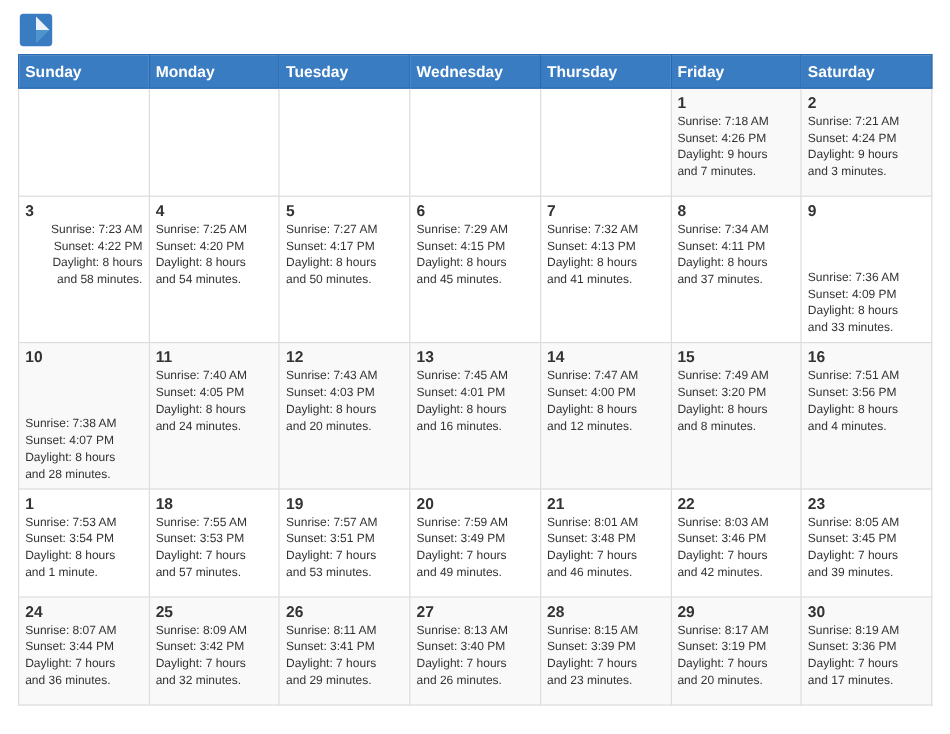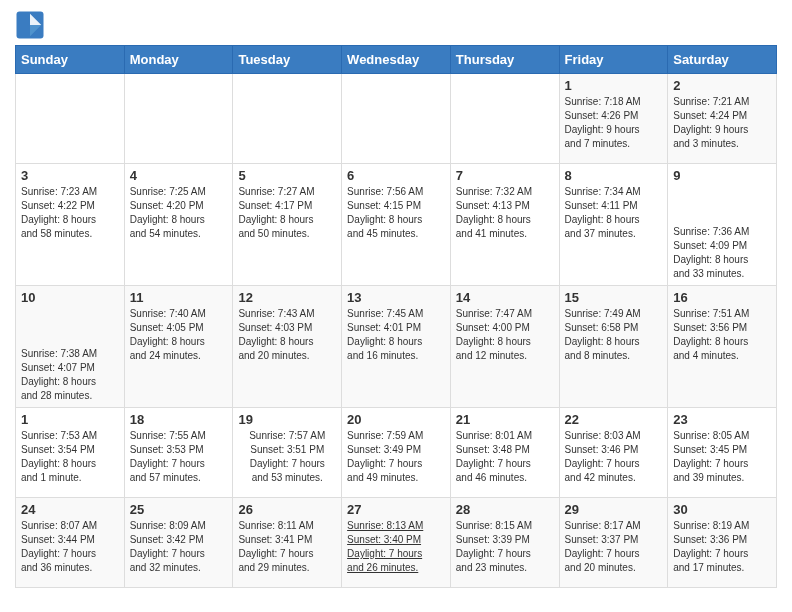--- a/index.html
+++ b/index.html
@@ -73,42 +73,42 @@
             <span class="day-num">2</span>
             <div class="cell-info" style="white-space: pre-line;">Sunrise: 7:21 AM
 Sunset: 4:24 PM
 Daylight: 9 hours
 and 3 minutes.</div>
           </td>
         </tr>
         <tr>
           <td>
             <span class="day-num">3</span>
-            <div class="cell-info" style="white-space: pre-line;">Sunrise: 7:23 AM
+            <div class="cell-info" style="white-space: pre-line; text-align: right;">Sunrise: 7:23 AM
 Sunset: 4:22 PM
 Daylight: 8 hours
 and 58 minutes.</div>
           </td>
           <td>
             <span class="day-num">4</span>
             <div class="cell-info" style="white-space: pre-line;">Sunrise: 7:25 AM
 Sunset: 4:20 PM
 Daylight: 8 hours
 and 54 minutes.</div>
           </td>
           <td>
             <span class="day-num">5</span>
             <div class="cell-info" style="white-space: pre-line;">Sunrise: 7:27 AM
 Sunset: 4:17 PM
 Daylight: 8 hours
 and 50 minutes.</div>
           </td>
           <td>
             <span class="day-num">6</span>
-            <div class="cell-info" style="white-space: pre-line;">Sunrise: 7:56 AM
+            <div class="cell-info" style="white-space: pre-line;">Sunrise: 7:29 AM
 Sunset: 4:15 PM
 Daylight: 8 hours
 and 45 minutes.</div>
           </td>
           <td>
             <span class="day-num">7</span>
             <div class="cell-info" style="white-space: pre-line;">Sunrise: 7:32 AM
 Sunset: 4:13 PM
 Daylight: 8 hours
 and 41 minutes.</div>
@@ -160,21 +160,21 @@
           <td>
             <span class="day-num">14</span>
             <div class="cell-info" style="white-space: pre-line;">Sunrise: 7:47 AM
 Sunset: 4:00 PM
 Daylight: 8 hours
 and 12 minutes.</div>
           </td>
           <td>
             <span class="day-num">15</span>
             <div class="cell-info" style="white-space: pre-line;">Sunrise: 7:49 AM
-Sunset: 6:58 PM
+Sunset: 3:20 PM
 Daylight: 8 hours
 and 8 minutes.</div>
           </td>
           <td>
             <span class="day-num">16</span>
             <div class="cell-info" style="white-space: pre-line;">Sunrise: 7:51 AM
 Sunset: 3:56 PM
 Daylight: 8 hours
 and 4 minutes.</div>
           </td>
@@ -189,21 +189,21 @@
           </td>
           <td>
             <span class="day-num">18</span>
             <div class="cell-info" style="white-space: pre-line;">Sunrise: 7:55 AM
 Sunset: 3:53 PM
 Daylight: 7 hours
 and 57 minutes.</div>
           </td>
           <td>
             <span class="day-num">19</span>
-            <div class="cell-info" style="white-space: pre-line; text-align: center;">Sunrise: 7:57 AM
+            <div class="cell-info" style="white-space: pre-line;">Sunrise: 7:57 AM
 Sunset: 3:51 PM
 Daylight: 7 hours
 and 53 minutes.</div>
           </td>
           <td>
             <span class="day-num">20</span>
             <div class="cell-info" style="white-space: pre-line;">Sunrise: 7:59 AM
 Sunset: 3:49 PM
 Daylight: 7 hours
 and 49 minutes.</div>
@@ -247,36 +247,36 @@
           </td>
           <td>
             <span class="day-num">26</span>
             <div class="cell-info" style="white-space: pre-line;">Sunrise: 8:11 AM
 Sunset: 3:41 PM
 Daylight: 7 hours
 and 29 minutes.</div>
           </td>
           <td>
             <span class="day-num">27</span>
-            <div class="cell-info" style="white-space: pre-line; text-decoration: underline;">Sunrise: 8:13 AM
+            <div class="cell-info" style="white-space: pre-line;">Sunrise: 8:13 AM
 Sunset: 3:40 PM
 Daylight: 7 hours
 and 26 minutes.</div>
           </td>
           <td>
             <span class="day-num">28</span>
             <div class="cell-info" style="white-space: pre-line;">Sunrise: 8:15 AM
 Sunset: 3:39 PM
 Daylight: 7 hours
 and 23 minutes.</div>
           </td>
           <td>
             <span class="day-num">29</span>
             <div class="cell-info" style="white-space: pre-line;">Sunrise: 8:17 AM
-Sunset: 3:37 PM
+Sunset: 3:19 PM
 Daylight: 7 hours
 and 20 minutes.</div>
           </td>
           <td>
             <span class="day-num">30</span>
             <div class="cell-info" style="white-space: pre-line;">Sunrise: 8:19 AM
 Sunset: 3:36 PM
 Daylight: 7 hours
 and 17 minutes.</div>
           </td>

